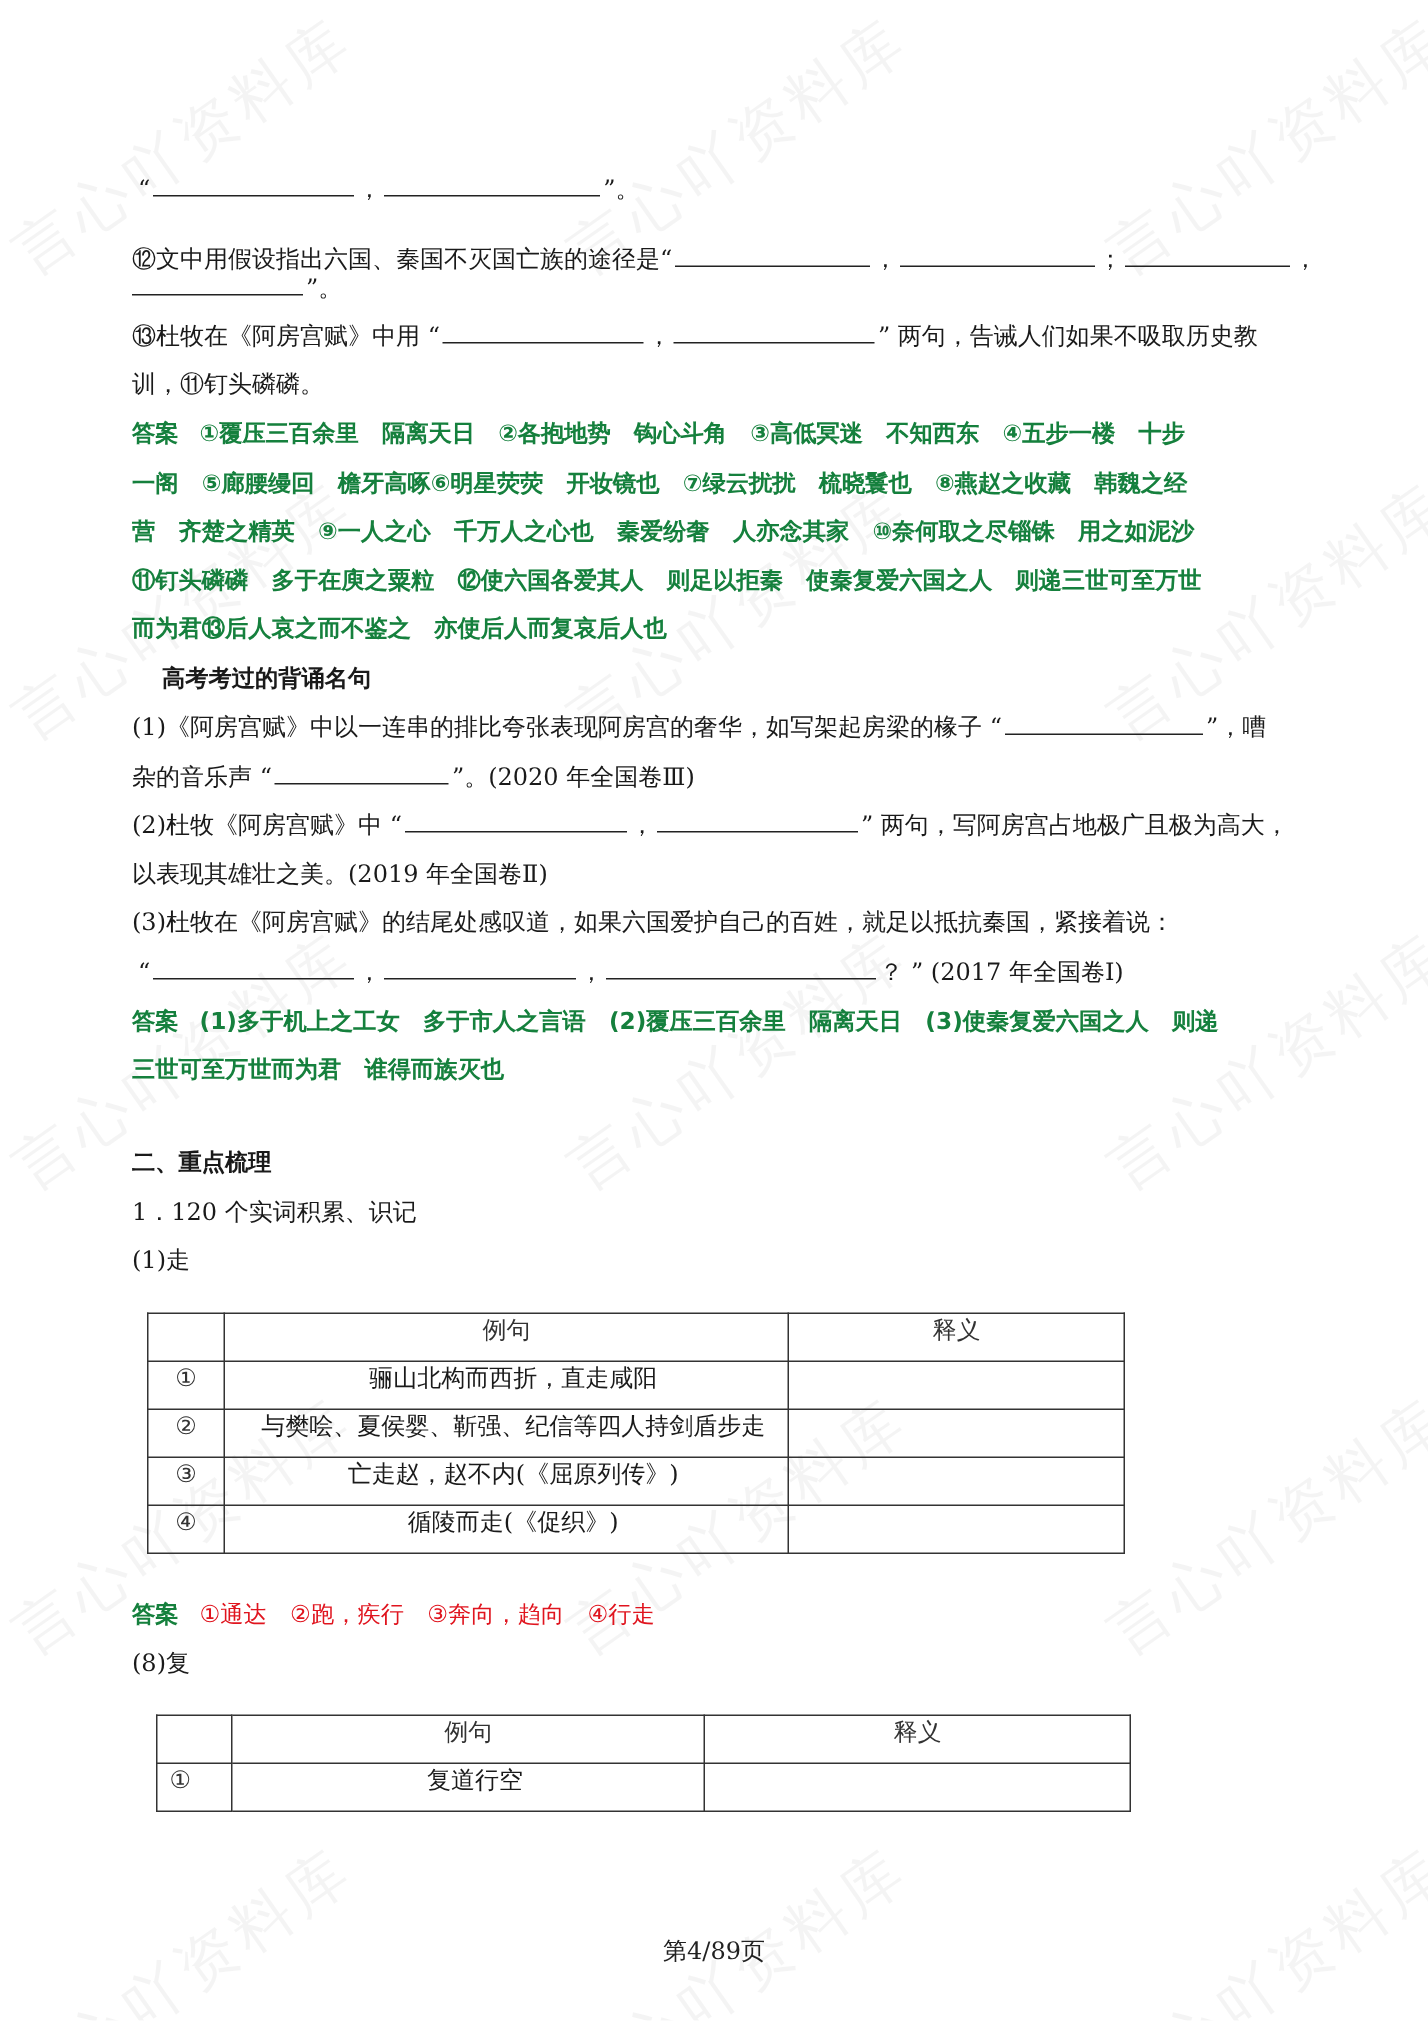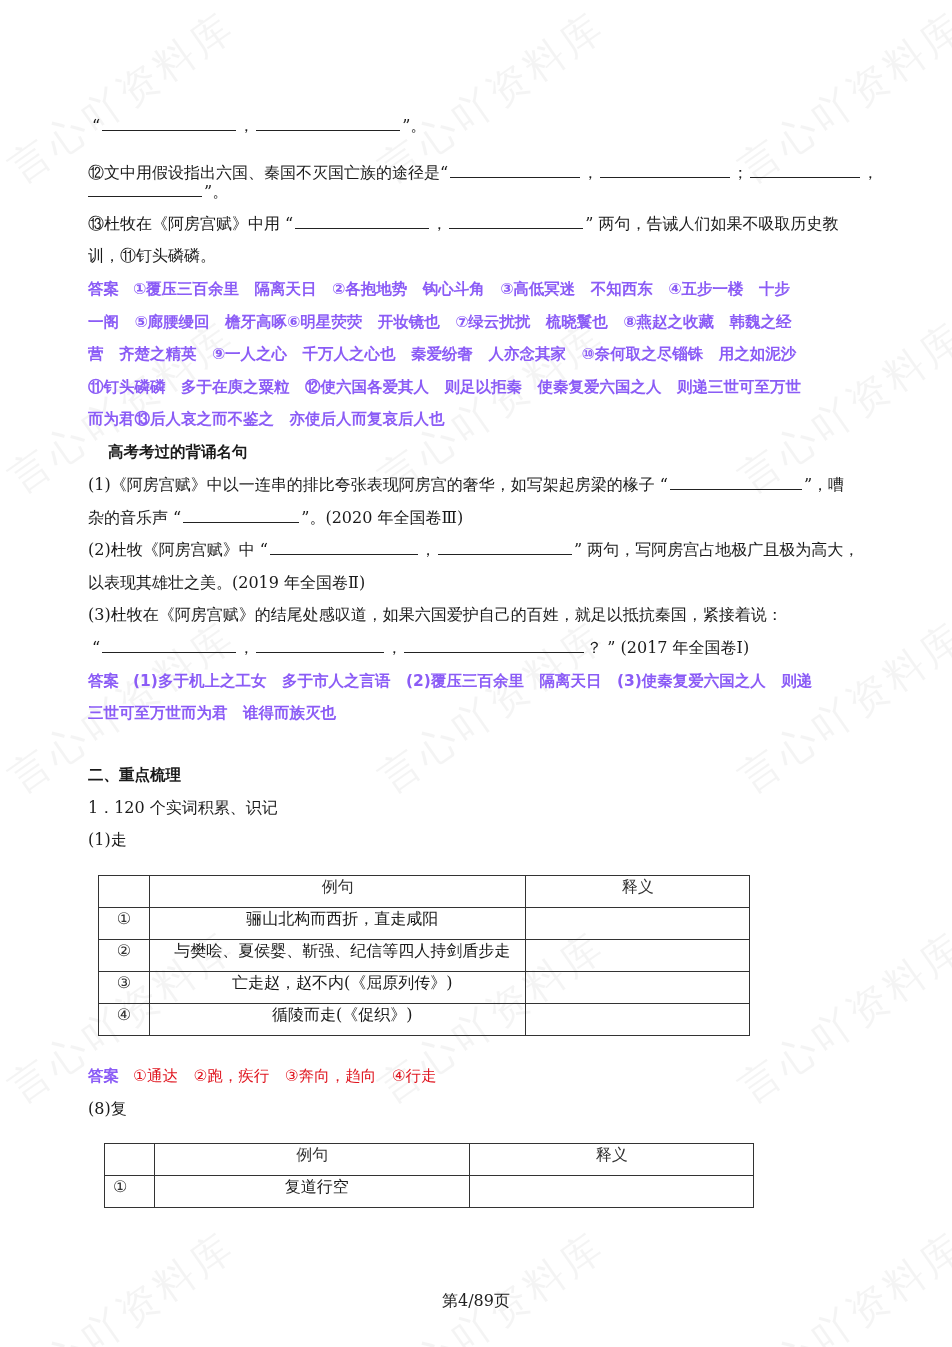--- a/index.html
+++ b/index.html
@@ -46,21 +46,21 @@
       z-index: 1;
     }
     .blank {
       display: inline-block;
       border-bottom: 1px solid #222;
       height: 14px;
       vertical-align: baseline;
       margin: 0 2px;
     }
     .answer-bold {
-      color: #8b5cf6;
+      color: #15803d;
       font-weight: bold;
       font-family: "DejaVu Sans", sans-serif;
       font-size: 15.5px;
     }
     .answer-normal {
       color: #e0141e;
       font-family: "DejaVu Sans", sans-serif;
       font-size: 15.5px;
     }
     .heading {

